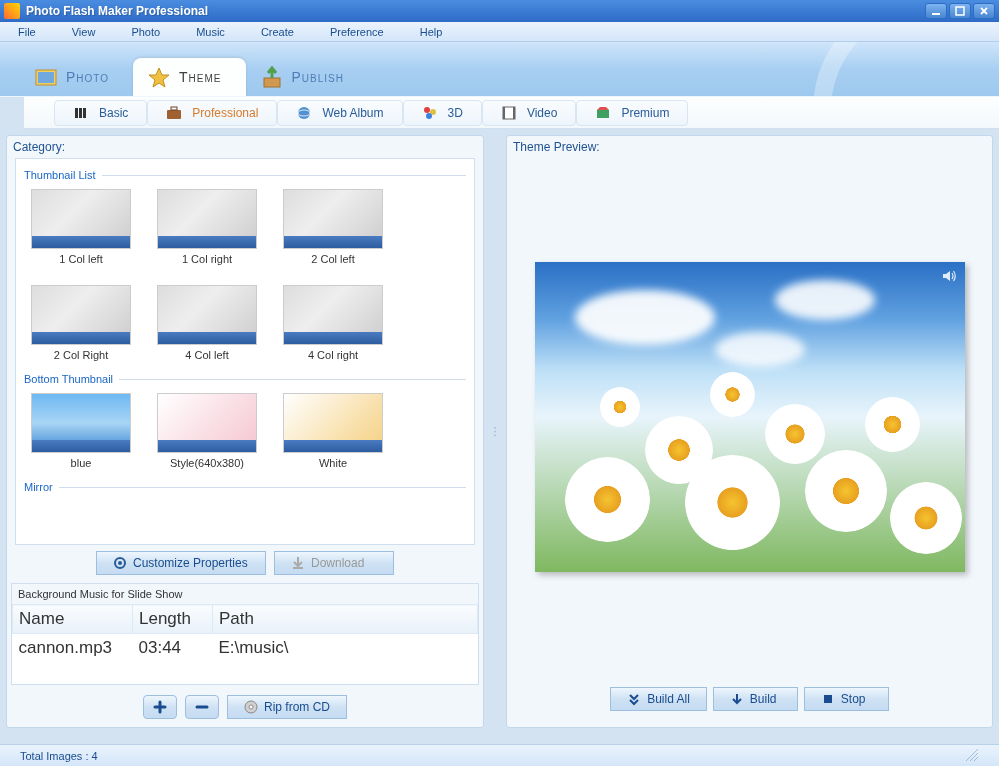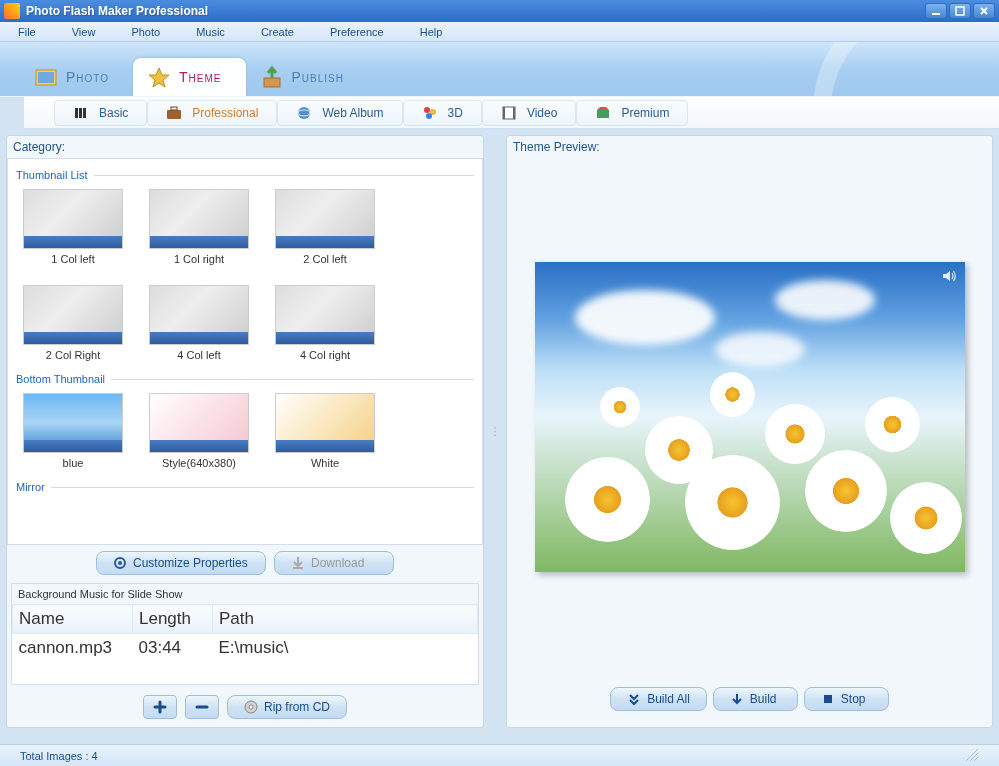--- a/index.html
+++ b/index.html
@@ -79,21 +79,21 @@
   font-size: 14px;
   letter-spacing: 1px;
   font-variant: small-caps;
   cursor: pointer;
   position: relative;
   z-index: 1;
   height: 38px;
 }
 .main-tab.active {
   background: #fdfefe;
-  color: #be185d;
+  color: #404040;
   box-shadow: 0 -1px 3px rgba(0,0,0,0.1);
 }
 .main-tab .tab-icon { width: 24px; height: 22px; }
 .sub-toolbar {
   height: 32px;
   background: linear-gradient(to bottom, #fdfefe, #f3f8fc);
   border-bottom: 1px solid #d0e0f0;
   display: flex;
   align-items: center;
   padding: 0 30px;
@@ -128,21 +128,21 @@
 }
 .panel-left { flex: 0 0 478px; }
 .panel-right { flex: 1; }
 .panel-title {
   color: #1f5290;
   font-size: 12px;
   padding: 4px 6px;
 }
 .category-area {
   border: 1px solid #cfdfef;
-  margin: 0 0;
+  margin: 0 8px;
   background: white;
   flex: 1;
   overflow-y: scroll;
   padding: 4px 8px;
 }
 .group-label {
   color: #1a66c4;
   font-size: 11px;
   margin: 6px 0 2px 0;
   display: flex;
@@ -192,21 +192,21 @@
 }
 .action-row {
   display: flex;
   justify-content: center;
   gap: 8px;
   padding: 6px 4px;
 }
 .app-btn {
   background: linear-gradient(to bottom, #eef6fd 0%, #cfe2f4 50%, #c5dbf2 100%);
   border: 1px solid #9cbfe0;
-  border-radius: 8px;
+  border-radius: 0;
   padding: 4px 16px;
   color: #1a4d8f;
   font-size: 12px;
   display: flex;
   align-items: center;
   gap: 6px;
   cursor: pointer;
   min-height: 24px;
 }
 .app-btn:disabled, .app-btn.disabled {

